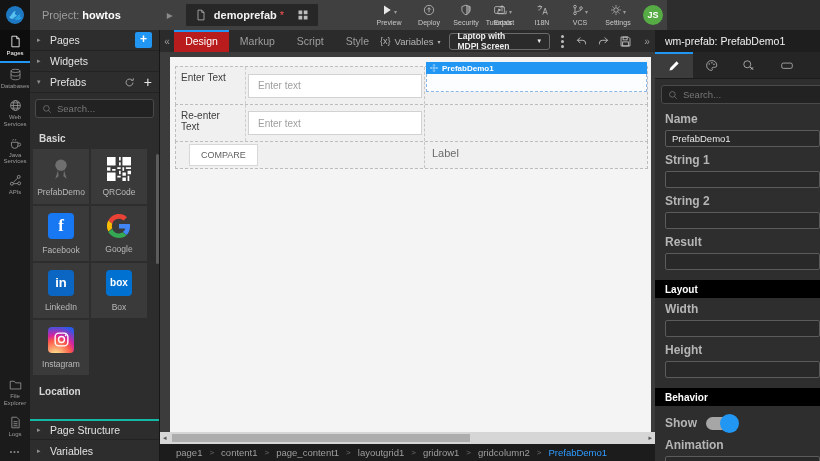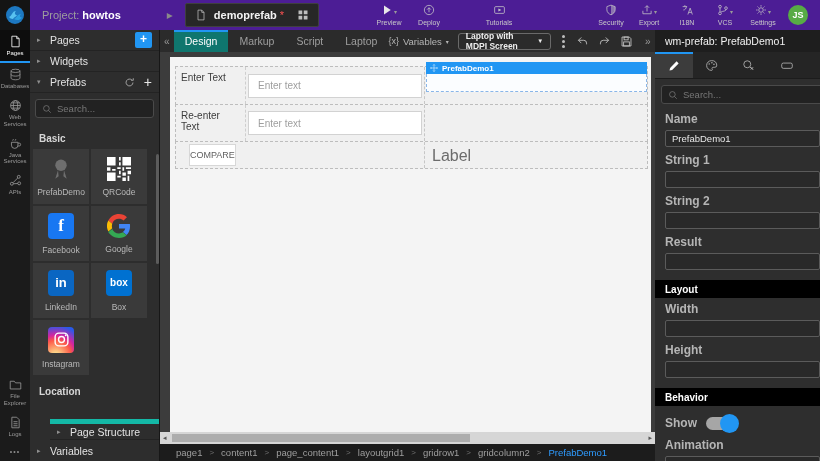--- a/index.html
+++ b/index.html
@@ -1,34 +1,34 @@
 <!DOCTYPE html>
 <html><head>
 <meta charset="utf-8">
 <style>
   * { margin:0; padding:0; box-sizing:border-box; }
   body { font-family:"Liberation Sans", sans-serif; background:#111; }
   .app { position:relative; width:820px; height:461px; background:#2d2d2d; overflow:hidden; color:#ccc; }
   svg { display:block; }
 
   
-  .topbar { position:absolute; left:0; top:0; width:820px; height:30px; background:#4c1d95; display:flex; align-items:center; z-index:30; }
+  .topbar { position:absolute; left:0; top:0; width:667px; height:30px; background:#404040; display:flex; align-items:center; z-index:30; }
   .logo-box { width:30px; height:30px; background:#141414; display:flex; align-items:center; justify-content:center; }
   .project { margin-left:12px; font-size:11px; color:#9e9e9e; white-space:nowrap; }
   .project b { color:#fff; font-weight:bold; margin-left:3px; }
   .tb-chevron { margin:0 12px 0 46px; color:#8a8a8a; font-size:12px; }
   .file-tab { display:flex; align-items:center; gap:7px; background:#272727; border:1px solid #3f3f3f; height:24px; padding:0 9px; border-radius:2px; }
   .file-tab .fname { font-size:11px; font-weight:bold; color:#f2f2f2; }
   .file-tab .dirty { color:#ff5252; font-size:11px; margin-left:-4px; }
   .tb-btn { display:flex; flex-direction:column; align-items:center; justify-content:center; gap:2px; color:#c9c9c9; font-size:7px; min-width:34px; height:30px; }
   .tb-btn .ic-row { display:flex; align-items:flex-start; gap:1px; height:13px; }
   .tb-btn .chev { font-size:6px; color:#9a9a9a; margin-top:4px; }
   .grp-mid { position:absolute; left:372px; display:flex; gap:6px; }
   .grp-tut { position:absolute; left:482px; display:flex; }
-  .grp-right { position:absolute; right:12px; display:flex; align-items:center; gap:4px; }
+  .grp-right { position:absolute; right:4px; display:flex; align-items:center; gap:4px; }
   .avatar { width:20px; height:20px; border-radius:50%; background:#57ab45; color:#fff; font-size:9px; font-weight:bold; display:flex; align-items:center; justify-content:center; margin-left:4px; }
 
   
   .rail { position:absolute; left:0; top:30px; width:30px; height:431px; background:#1b1b1b; display:flex; flex-direction:column; align-items:stretch; z-index:20; }
   .rail-item { display:flex; flex-direction:column; align-items:center; gap:2px; padding:5px 1px 4px; color:#9a9a9a; font-size:6px; text-align:center; line-height:1.15; }
   .rail-item.active { background:#0d0d0d; color:#fff; border-bottom:2px solid #2196f3; }
   .rail-spacer { flex:1; }
   .rail-more { text-align:center; color:#8a8a8a; font-size:7px; letter-spacing:1px; padding:6px 0; }
 
   
@@ -40,49 +40,49 @@
   .pref-plus { font-size:14px; color:#e8e8e8; line-height:10px; }
   .lp-search { margin:6px 5px; height:19px; min-height:19px; background:#222; border:1px solid #4a4a4a; border-radius:3px; display:flex; align-items:center; gap:5px; padding:0 6px; }
   .lp-search input, .rp-search input { background:transparent; border:none; outline:none; color:#bbb; font-size:9.5px; width:100%; font-family:"Liberation Sans",sans-serif; }
   .lp-search input::placeholder, .rp-search input::placeholder { color:#777; }
   .lp-scroll { flex:1; overflow:hidden; position:relative; }
   .group-title { padding:9px 9px 5px; font-size:10px; font-weight:bold; color:#d6d6d6; }
   .tiles { display:grid; grid-template-columns:56px 56px; gap:2px; padding:0 0 2px 3px; }
   .tile { background:#3a3a3a; height:55px; display:flex; flex-direction:column; align-items:center; justify-content:center; gap:6px; font-size:8.5px; color:#b9b9b9; }
   .brand { width:26px; height:26px; border-radius:4px; display:flex; align-items:center; justify-content:center; color:#fff; font-weight:bold; }
   .lp-vscroll { position:absolute; right:0; top:30px; width:3px; height:110px; background:#5c5c5c; border-radius:2px; }
-  .lp-bottom { border-top:5px solid #14b8a6;margin-left:20px; }
+  .lp-bottom { border-top:2px solid #14b8a6; }
 
   
   .canvas-col { position:absolute; left:160px; top:30px; width:495px; height:431px; display:flex; flex-direction:column; }
   .ctoolbar { height:22px; min-height:22px; background:#2b2b2b; display:flex; align-items:center; font-size:10.5px; color:#9e9e9e; }
   .collapse-glyph { width:16px; text-align:center; color:#9a9a9a; font-size:10px; }
   .ct-tab { padding:0 11px; height:22px; line-height:22px; }
-  .ct-tab.active { background:#0f766e; color:#fff; border-top:2px solid #2196f3; line-height:19px; }
+  .ct-tab.active { background:#b91c1c; color:#fff; border-top:2px solid #2196f3; line-height:19px; }
   .ct-right { margin-left:auto; display:flex; align-items:center; gap:9px; padding-right:2px; }
   .vars-btn { display:flex; align-items:center; gap:4px; color:#b5b5b5; font-size:9.5px; }
   .vars-glyph { font-size:9px; color:#b5b5b5; }
   .device-select { border:1px solid #6a6a6a; border-radius:3px; height:17px; display:flex; align-items:center; gap:8px; padding:0 7px; font-size:8.5px; font-weight:bold; color:#eee; }
   .kebab { display:flex; flex-direction:column; gap:2px; padding:0 2px; }
   .kebab i { width:3px; height:3px; border-radius:50%; background:#bdbdbd; }
   .ct-ic { color:#cfcfcf; }
 
   .canvas-body { flex:1; background:#3c3c3c; position:relative; }
   .page { position:absolute; left:10px; top:5px; right:4px; bottom:0; background:#f4f4f4; }
   .grid { position:absolute; left:5px; top:9px; right:3px; }
   .grow { display:flex; border:1px dashed #bdbdbd; background:#f0f0f0; }
   .grow + .grow { margin-top:-1px; }
   .col-left { width:249px; border-right:1px dashed #c6c6c6; display:flex; }
   .col-right { flex:1; position:relative; }
   .cell-label { width:70px; border-right:1px dashed #cecece; padding:5px 5px; font-size:10px; color:#3c3c3c; }
   .cell-input { flex:1; display:flex; align-items:center; padding:0 2px; }
   .wm-input { width:100%; height:24px; background:#fff; border:1px solid #d2d2d2; font-size:10px; color:#555; padding:0 9px; font-family:"Liberation Sans",sans-serif; outline:none; }
   .wm-input::placeholder { color:#9e9e9e; }
-  .compare-btn { margin:3px 0 4px 13px; background:#fff; border:1px solid #d7d7d7; color:#5f5f5f; font-size:9px; padding:5px 0; align-self:center; font-family:"Liberation Sans",sans-serif; }
-  .label-widget { padding:5px 0 0 7px; font-size:16px; color:#6b6b6b; }
+  .compare-btn { margin:3px 0 4px 13px; background:#fff; border:1px solid #d7d7d7; color:#5f5f5f; font-size:9px; padding:5px 11px; align-self:center; font-family:"Liberation Sans",sans-serif; }
+  .label-widget { padding:5px 0 0 7px; font-size:11px; color:#6b6b6b; }
   .prefab-sel { position:absolute; left:1px; right:0; top:-5px; }
   .prefab-bar { height:12px; background:#2196f3; display:flex; align-items:center; gap:4px; padding:0 4px; color:#fff; font-size:8px; font-weight:bold; }
   .prefab-body { height:18px; background:#fbfdff; border-left:1px dashed #8ab6e8; border-right:1px dashed #8ab6e8; border-bottom:1px dashed #8ab6e8; }
 
   .cscroll { height:12px; min-height:12px; background:#d6d6d6; position:relative; display:flex; align-items:center; justify-content:space-between; padding:0 3px; }
   .cscroll .arr { font-size:7px; color:#555; }
   .cscroll .thumb { position:absolute; left:12px; top:2px; width:298px; height:8px; background:#adadad; }
 
   .breadcrumb { height:17px; min-height:17px; background:#1c1c1c; display:flex; align-items:center; gap:7px; padding-left:16px; font-size:9.5px; color:#9e9e9e; }
   .bc-sep { color:#6f6f6f; font-size:8px; }
@@ -500,21 +500,21 @@
       <span>Variables</span>
     </div>
   </div>
 
   <div class="canvas-col">
     <div class="ctoolbar">
       <span class="collapse-glyph">«</span>
       <span class="ct-tab active">Design</span>
       <span class="ct-tab">Markup</span>
       <span class="ct-tab">Script</span>
-      <span class="ct-tab">Laptop</span>
+      <span class="ct-tab">Style</span>
       <span class="ct-right">
         <span class="vars-btn">
           <span class="vars-glyph">{x}</span>
           <span>Variables</span>
           <span style="font-size:6px">▾</span>
         </span>
         <span class="device-select">
           <span>Laptop with MDPI Screen</span>
           <span style="font-size:6px">▼</span>
         </span>

